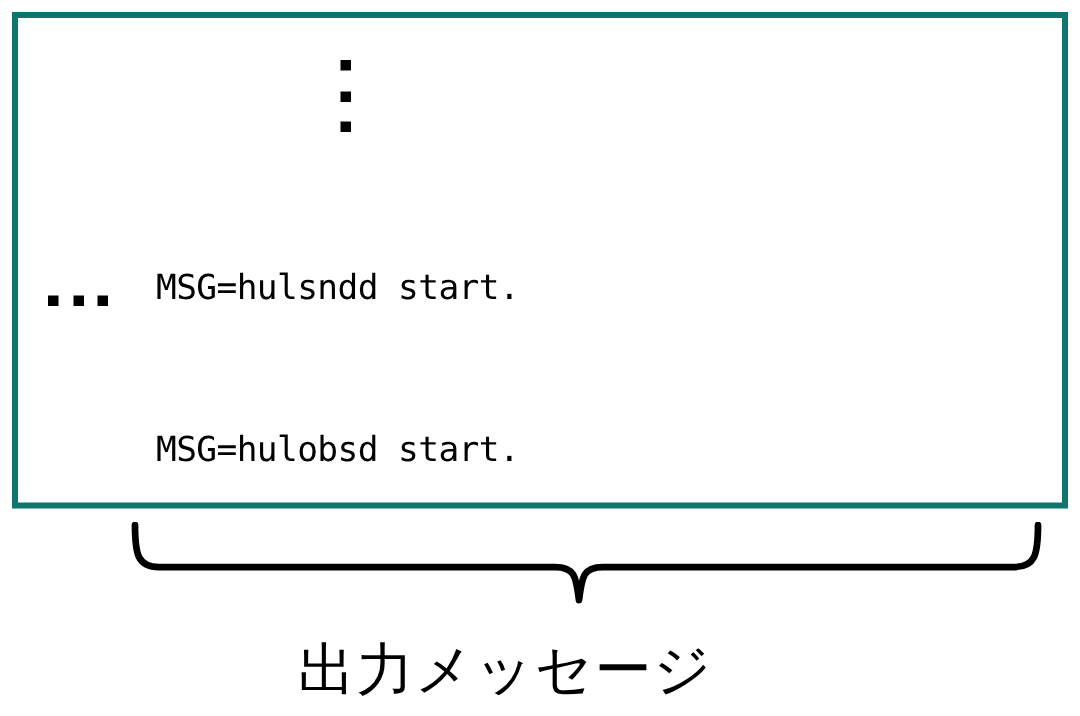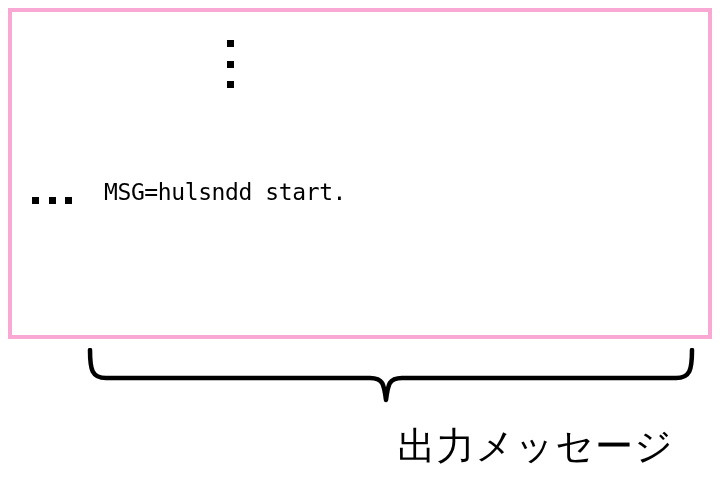--- a/index.html
+++ b/index.html
@@ -18,21 +18,21 @@
     overflow: hidden;
   }
 
   
   .msg-box {
     position: absolute;
     left: 8px;
     top: 8px;
     width: 704px;
     height: 331px;
-    border: 4px solid #f9a8d4;
+    border: 4px solid #0f766e;
     box-sizing: border-box;
     background: #ffffff;
   }
 
   
   .v-ellipsis {
     position: absolute;
     left: 210px;
     top: 28px;
     width: 16px;
@@ -91,21 +91,21 @@
     width: 616px;
     height: 60px;
   }
 
   
   .caption {
     position: absolute;
     left: 0;
     top: 421px;
     width: 674px;
-    text-align: right;
+    text-align: center;
     font-family: "DejaVu Sans", sans-serif;
     font-size: 38px;
     letter-spacing: 1px;
     color: #000000;
   }
 </style>
 </head>
 <body>
 
 <div class="canvas">
@@ -119,20 +119,21 @@
     </div>
 
     <div class="h-ellipsis">
       <span></span>
       <span></span>
       <span></span>
     </div>
 
     <div class="log-lines">
       <div class="log-line">MSG=hulsndd start.</div>
+      <div class="log-line">MSG=hulobsd start.</div>
       
       
       
     </div>
 
   </div>
 
   <svg class="brace" viewBox="0 0 616 60">
     <path d="M 10 2
              C 10 22, 12 30, 26 30

